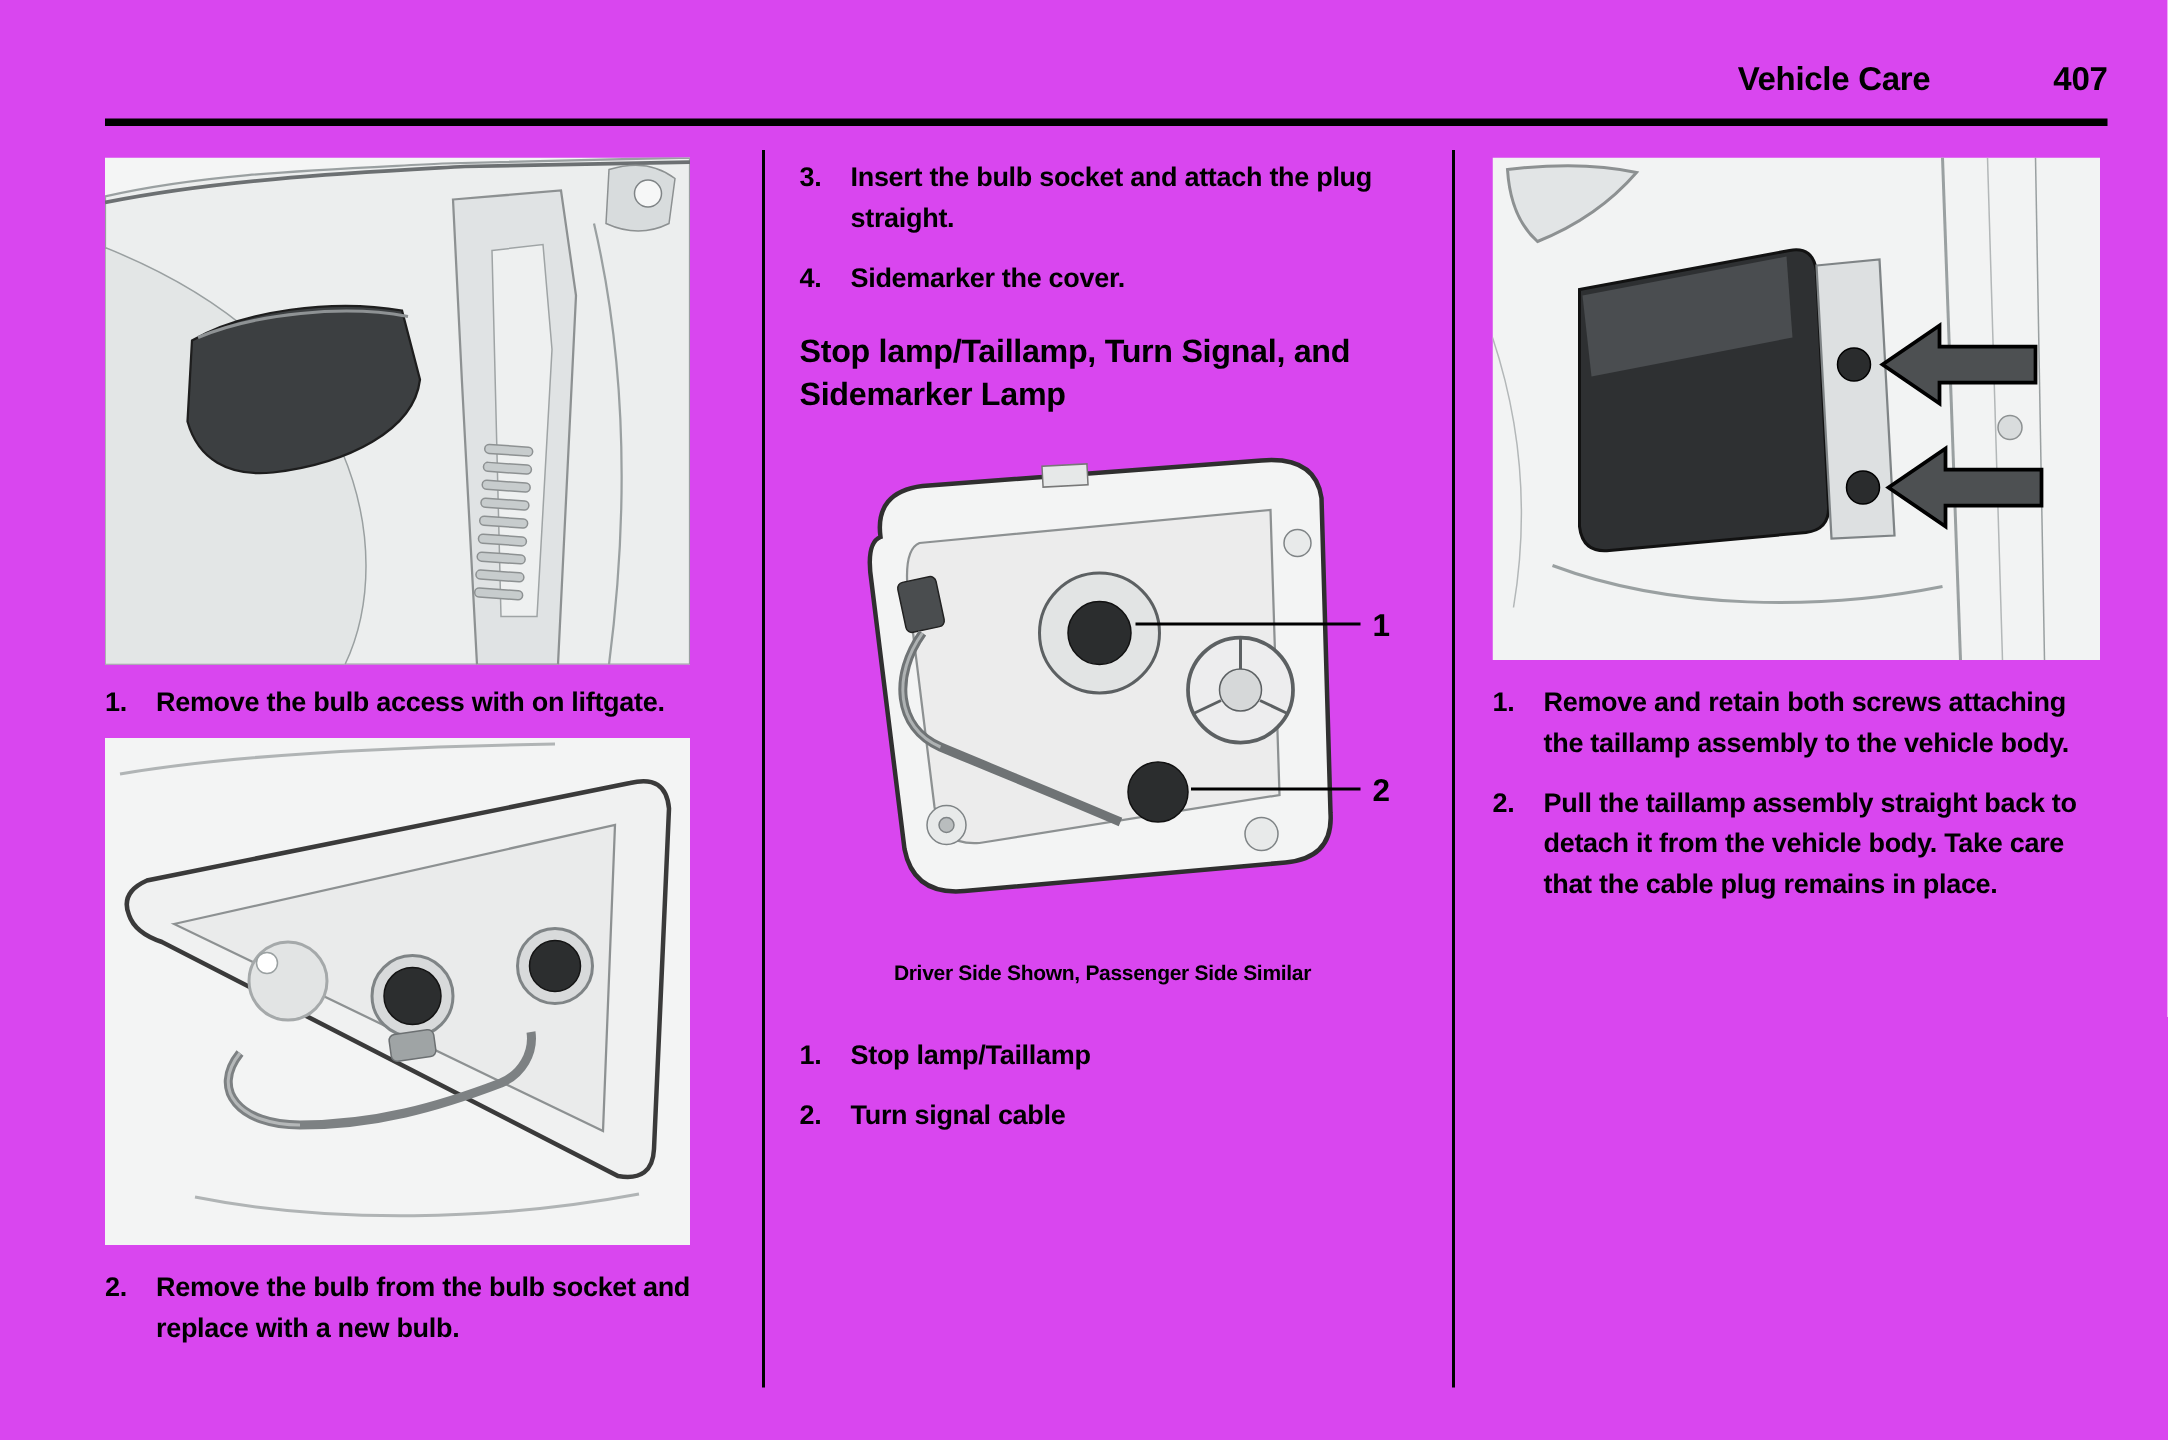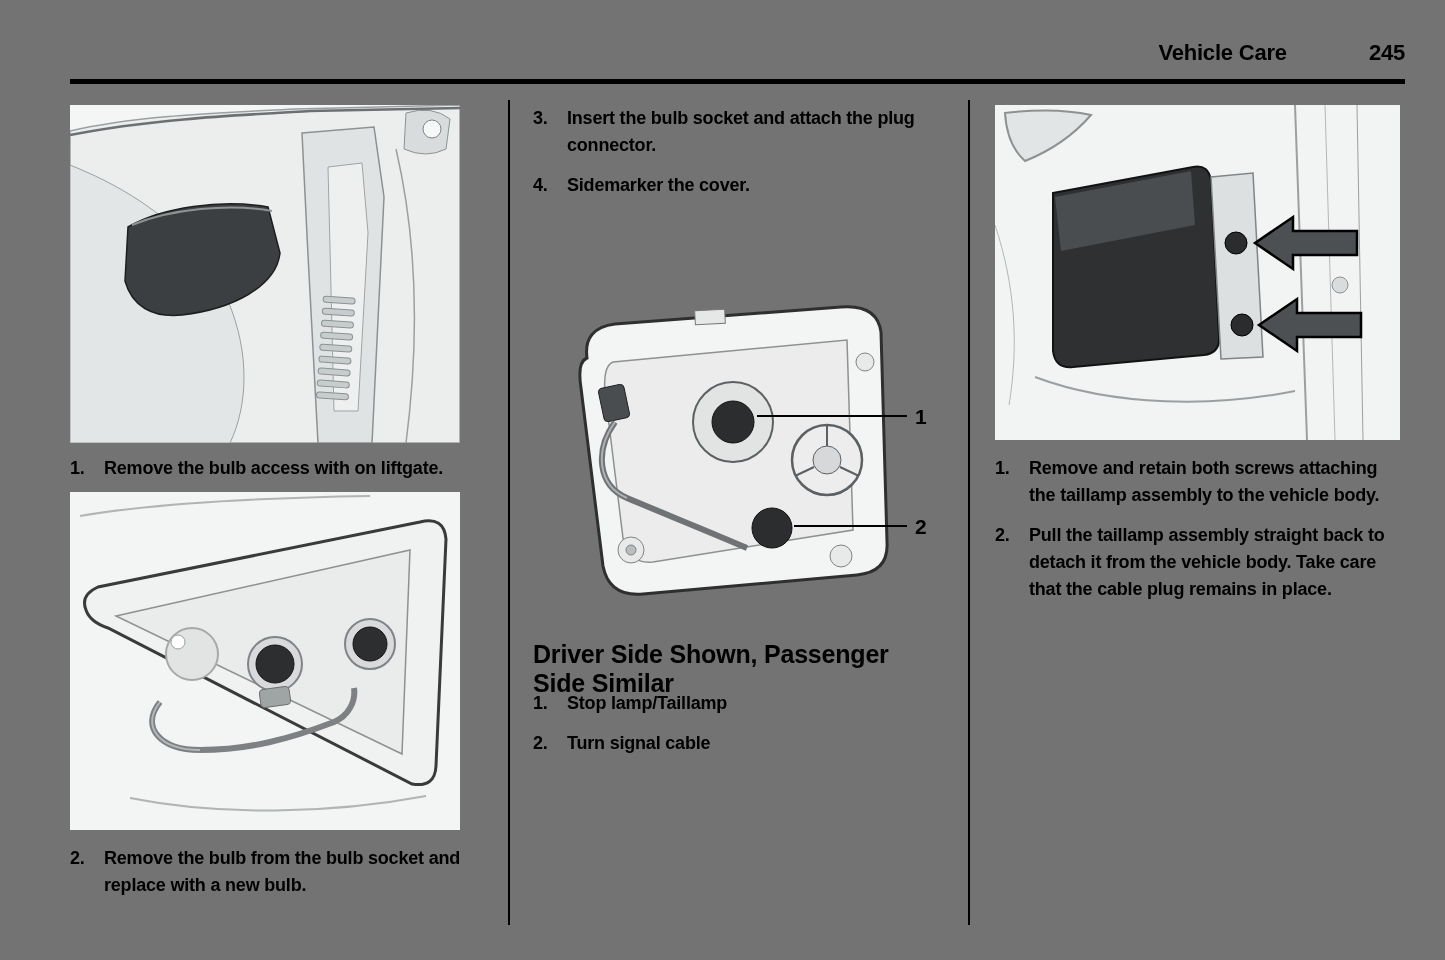--- a/index.html
+++ b/index.html
@@ -1,19 +1,19 @@
 <!DOCTYPE html>
 <html><head>
 <meta charset="utf-8">
 <style>
   html,body{margin:0;padding:0;background:#ffffff;}
   .page{
     position:relative;
     width:1445px;height:960px;
-    background:#737373;
+    background:#d946ef;
     font-family:"Liberation Sans","DejaVu Sans",sans-serif;
     color:#000;
     overflow:hidden;
     letter-spacing:-0.2px;
   }
   
   .header{
     position:absolute;top:40px;right:40px;
     display:flex;align-items:baseline;gap:82px;
     font-size:22px;font-weight:bold;
@@ -32,38 +32,38 @@
     position:absolute;display:flex;
     font-size:18px;font-weight:600;line-height:1.5;
   }
   .step .num{flex:none;width:34px;}
   .step .txt{flex:1;}
   .heading{
     position:absolute;
     font-size:21.5px;font-weight:bold;line-height:1.33;
   }
   .caption{
-    position:absolute;
-    font-size:25px;font-weight:bold;
+    position:absolute;text-align:center;
+    font-size:14px;font-weight:bold;
   }
   figure{margin:0;padding:0;position:absolute;}
   figure svg{display:block;width:100%;height:100%;}
   svg text{
     font-family:"Liberation Sans","DejaVu Sans",sans-serif;
     font-weight:bold;font-size:21px;fill:#000;letter-spacing:0;
   }
 </style>
 </head>
 <body>
 
 <div class="page">
 
   <div class="header">
     <span>Vehicle Care</span>
-    <span>245</span>
+    <span>407</span>
   </div>
   <div class="rule"></div>
 
   <div class="divider d1"></div>
   <div class="divider d2"></div>
 
   <figure style="left:70px;top:105px;width:390px;height:338px;">
     <svg viewBox="0 0 390 338">
       <rect width="390" height="338" fill="#f4f5f5"></rect>
       <path d="M0,26 C70,10 150,8 225,4 L390,0 L390,338 L0,338 Z" fill="#eceeee" stroke="#9aa0a1" stroke-width="1.5"></path>
@@ -114,27 +114,28 @@
     </svg>
   </figure>
 
   <div class="step" style="left:70px;top:845px;width:412px;">
     <span class="num">2.</span>
     <span class="txt">Remove the bulb from the bulb socket and replace with a new bulb.</span>
   </div>
 
   <div class="step" style="left:533px;top:105px;width:404px;">
     <span class="num">3.</span>
-    <span class="txt">Insert the bulb socket and attach the plug connector.</span>
+    <span class="txt">Insert the bulb socket and attach the plug straight.</span>
   </div>
   <div class="step" style="left:533px;top:172px;width:404px;">
     <span class="num">4.</span>
     <span class="txt">Sidemarker the cover.</span>
   </div>
 
+  <h2 class="heading" style="left:533px;top:220px;width:404px;margin:0;">Stop lamp/Taillamp, Turn Signal, and Sidemarker Lamp</h2>
 
   <figure style="left:535px;top:300px;width:405px;height:318px;">
     <svg viewBox="0 0 405 318">
       <path d="M52,58 Q48,28 80,24 L306,7 Q342,4 346,32 L352,242 Q354,272 322,275 L108,294 Q74,297 68,266 L46,88 Q42,62 52,58 Z" fill="#f3f4f4" stroke="#2f2f2f" stroke-width="3"></path>
       <path d="M78,62 L312,40 L318,230 L118,262 Q92,264 88,238 L70,92 Q68,66 78,62 Z" fill="#ececec" stroke="#8d9192" stroke-width="1.5"></path>
       <rect x="160" y="10" width="30" height="14" fill="#e6e8e8" stroke="#777" transform="rotate(-3 175 17)"></rect>
       <circle cx="198" cy="122" r="40" fill="#e2e4e4" stroke="#5c6062" stroke-width="2"></circle>
       <circle cx="198" cy="122" r="21" fill="#2b2d2e" stroke="#111111"></circle>
       <circle cx="292" cy="160" r="35" fill="#ededee" stroke="#5c6062" stroke-width="2.5"></circle>
       <circle cx="292" cy="160" r="14" fill="#d6d8d9" stroke="#5c6062"></circle>

